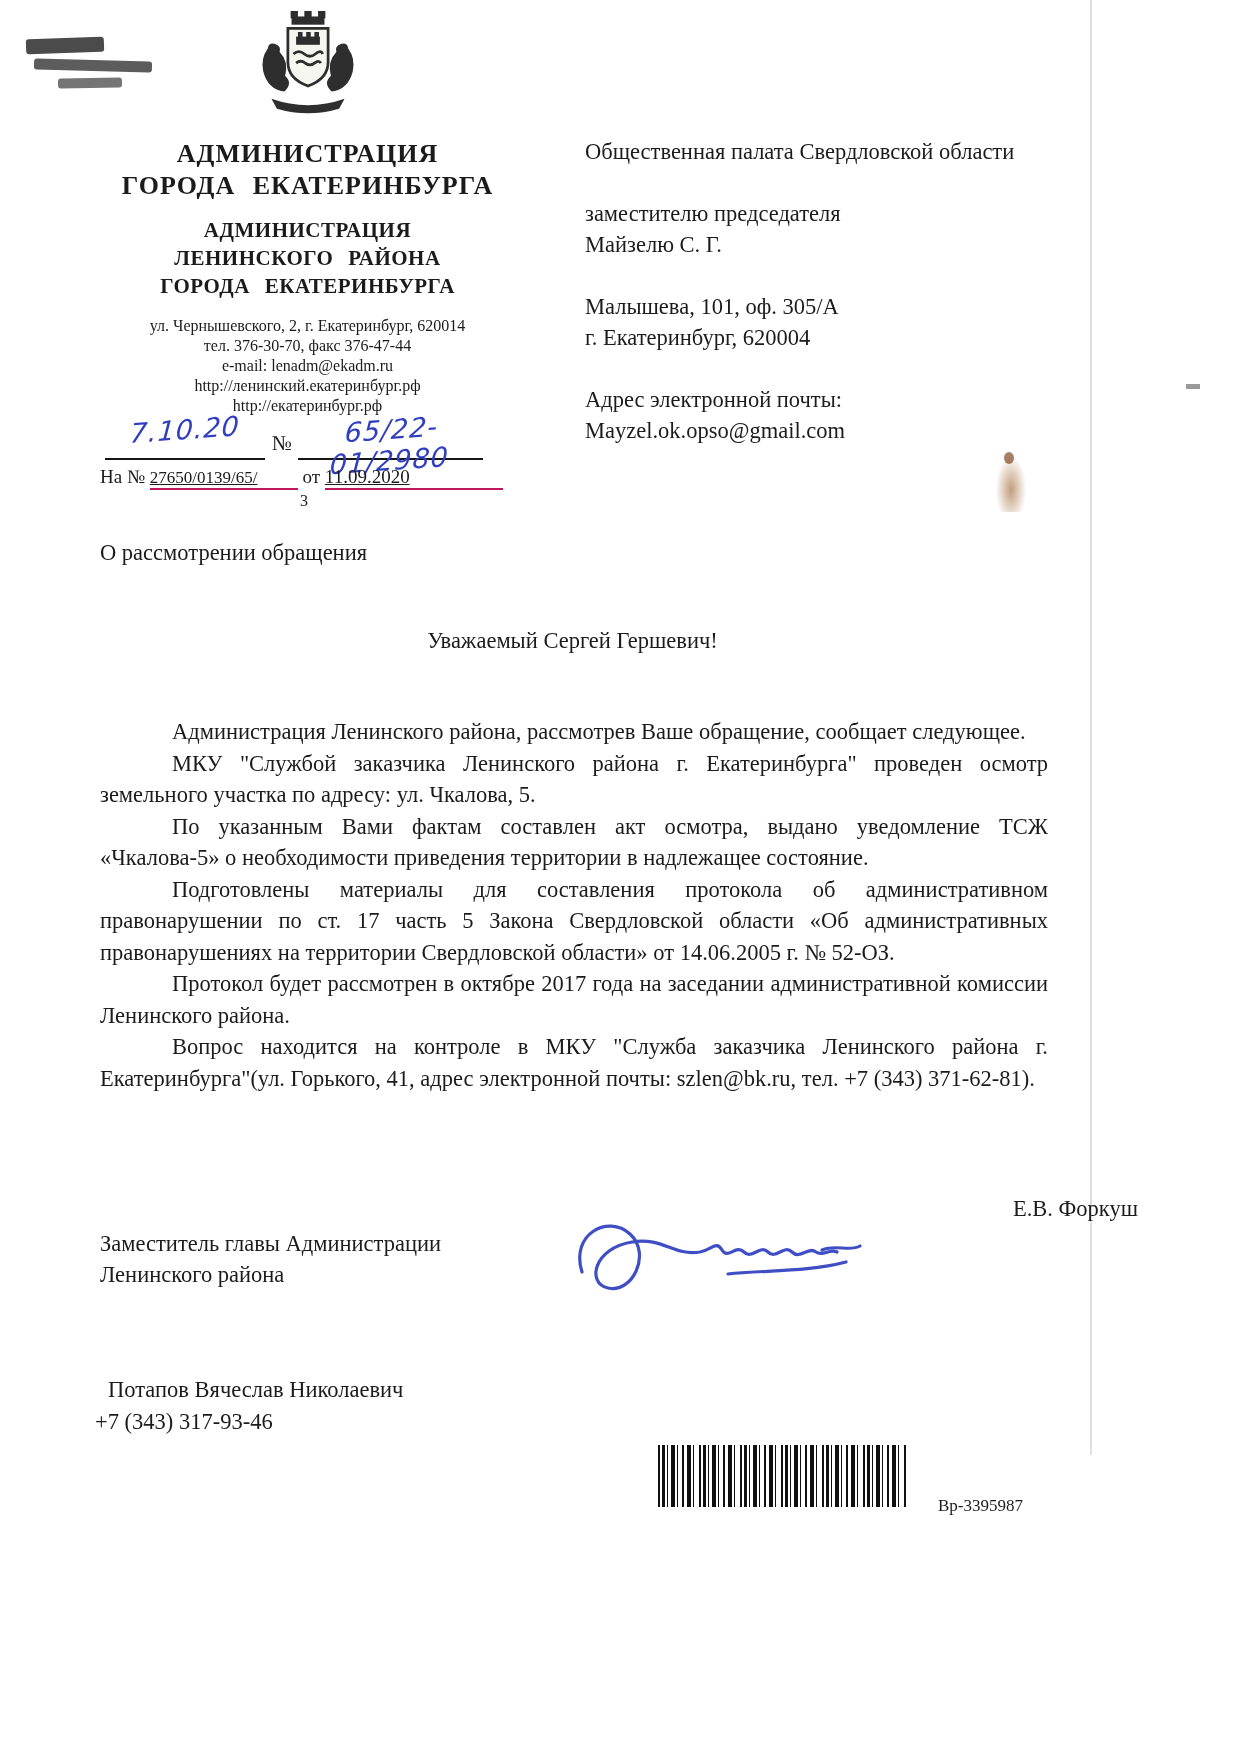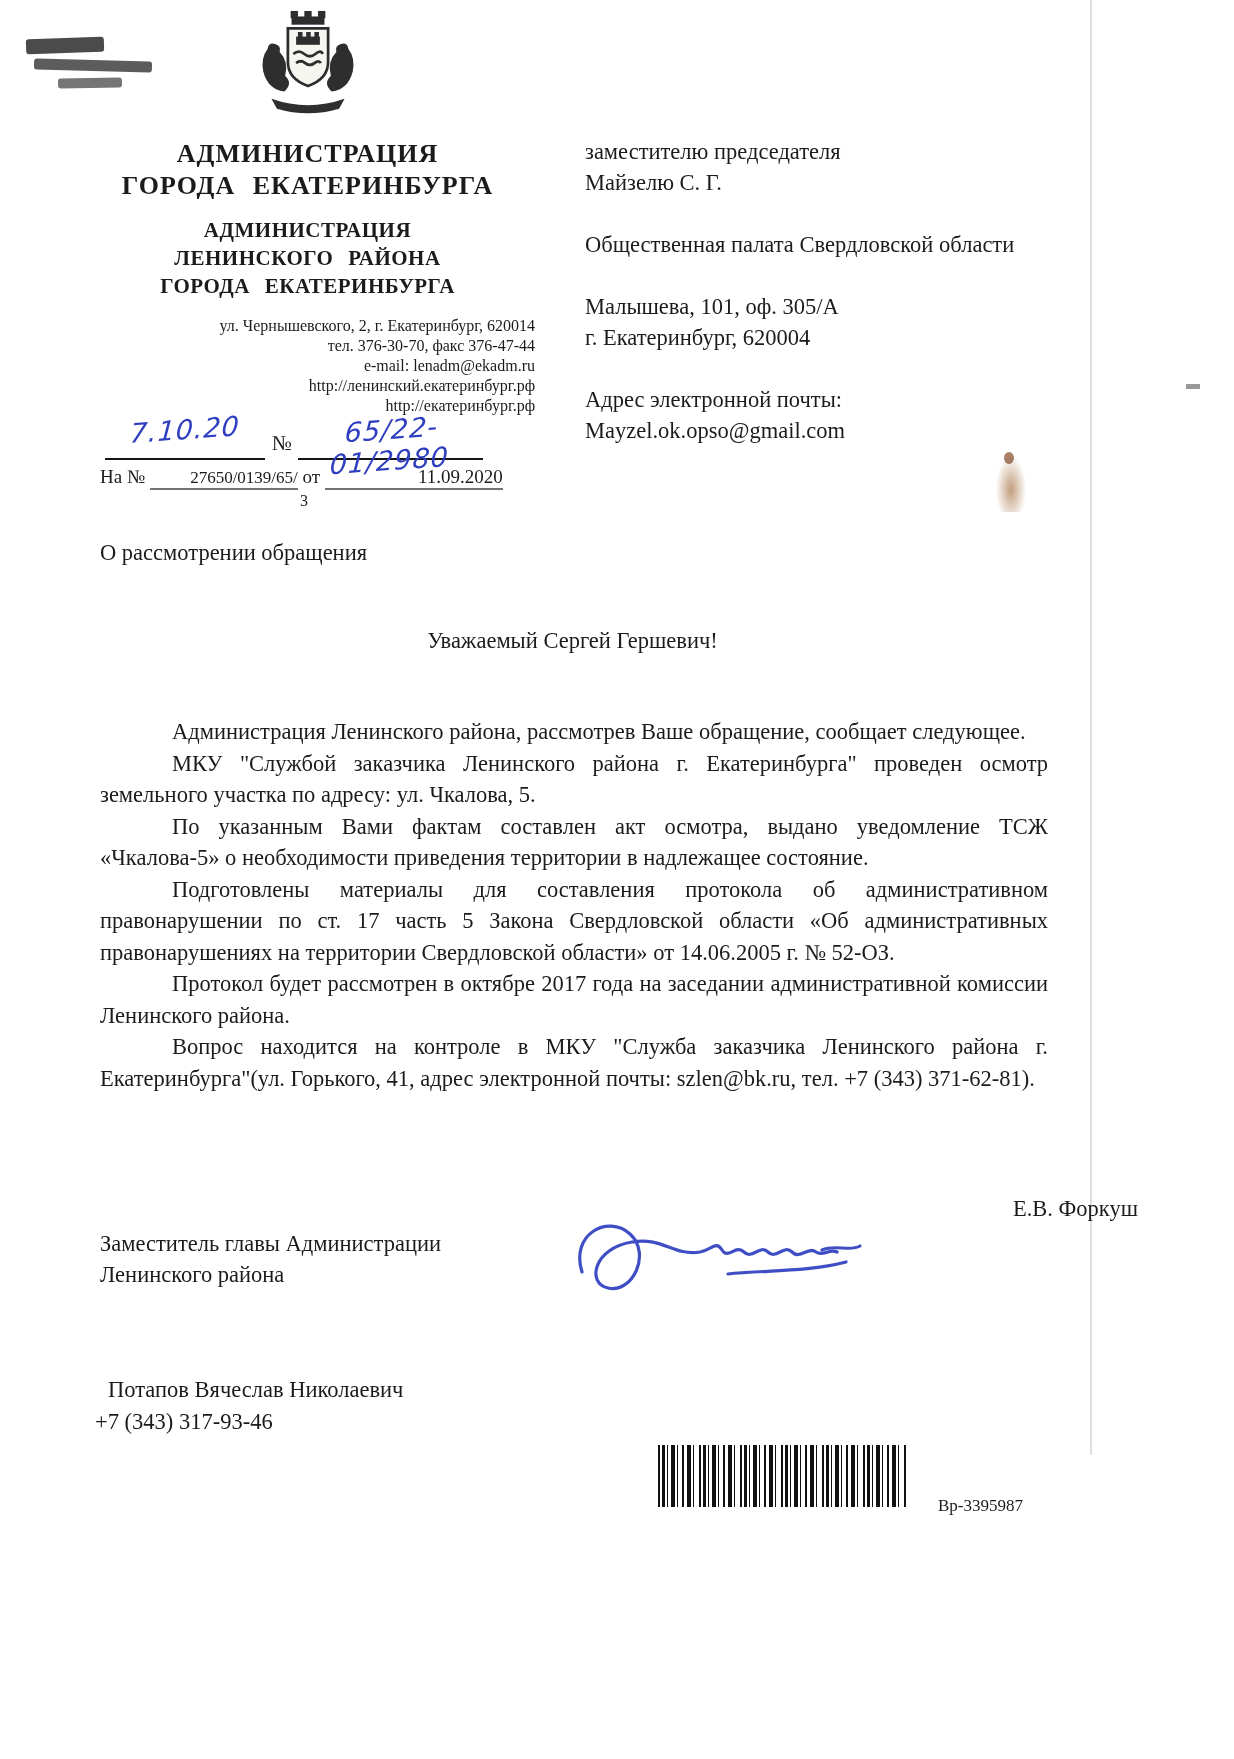--- a/index.html
+++ b/index.html
@@ -6,33 +6,33 @@
   .page{
     position:relative;width:1234px;height:1544px;margin:0 auto;
     background:#ffffff;overflow:hidden;
     font-family:"Liberation Serif", serif;color:#1b1b1b;
   }
   
   .letterhead{position:absolute;left:80px;top:8px;width:455px;text-align:center;}
   .crest{width:128px;height:112px;margin:0 auto 18px auto;display:block;}
   .org-title{font-size:26px;font-weight:bold;letter-spacing:1px;word-spacing:10px;line-height:32px;}
   .dept-title{font-size:21px;font-weight:bold;letter-spacing:.5px;word-spacing:9px;line-height:28px;margin-top:14px;}
-  .addr{font-size:16px;line-height:20px;margin-top:16px;text-align:right;}
+  .addr{font-size:16px;line-height:20px;margin-top:16px;}
   
   .ref-row{position:absolute;left:100px;top:414px;width:440px;height:46px;}
   .write-slot{position:absolute;bottom:0;border-bottom:2px solid #151515;text-align:center;}
   .slot-date{left:5px;width:160px;height:44px;}
   .slot-num{left:198px;width:185px;height:44px;}
   .num-sign{position:absolute;left:172px;bottom:4px;font-size:21px;}
   .handwriting{
     font-family:"DejaVu Sans", sans-serif;font-style:italic;color:#2f3fbf;
     font-size:27px;letter-spacing:1px;display:inline-block;transform:rotate(-4deg) skewX(-8deg);
   }
   .ref-in{position:absolute;left:100px;top:466px;width:480px;font-size:19px;}
-  .ref-in .u{border-bottom:2px solid #737373;display:inline-block;text-align:right;}
+  .ref-in .u{border-bottom:2px solid #be185d;display:inline-block;text-align:left;text-decoration:underline;}
   .in-num{min-width:148px;font-size:17px;}
   .in-date{min-width:178px;}
   .in-num-2{position:absolute;left:200px;top:26px;font-size:16px;}
   
   .recipient{position:absolute;left:585px;top:136px;width:455px;font-size:22.5px;line-height:31px;}
   .recipient p{margin:0 0 31px 0;}
   
   .subject{position:absolute;left:100px;top:540px;font-size:22.5px;}
   .salutation{position:absolute;left:100px;top:628px;width:945px;text-align:center;font-size:22.5px;}
   .body-text{position:absolute;left:100px;top:688px;width:948px;font-size:22.5px;line-height:31.5px;text-align:justify;margin-top:28px;}
@@ -127,23 +127,23 @@
 
   <div class="ref-in">
     <span>На №</span>
     <span class="u in-num">27650/0139/65/</span>
     <span>от</span>
     <span class="u in-date">11.09.2020</span>
     <span class="in-num-2">3</span>
   </div>
 
   <div class="recipient">
+    <p>Общественная палата Свердловской области</p>
     <p><span>заместителю председателя</span><br>
       <span>Майзелю С. Г.</span></p>
-    <p>Общественная палата Свердловской области</p>
     <p><span>Малышева, 101, оф. 305/А</span><br>
       <span>г. Екатеринбург, 620004</span></p>
     <p><span>Адрес электронной почты:</span><br>
       <span>Mayzel.ok.opso@gmail.com</span></p>
   </div>
 
   <div class="subject">О рассмотрении обращения</div>
 
   <div class="salutation">Уважаемый Сергей Гершевич!</div>
 

